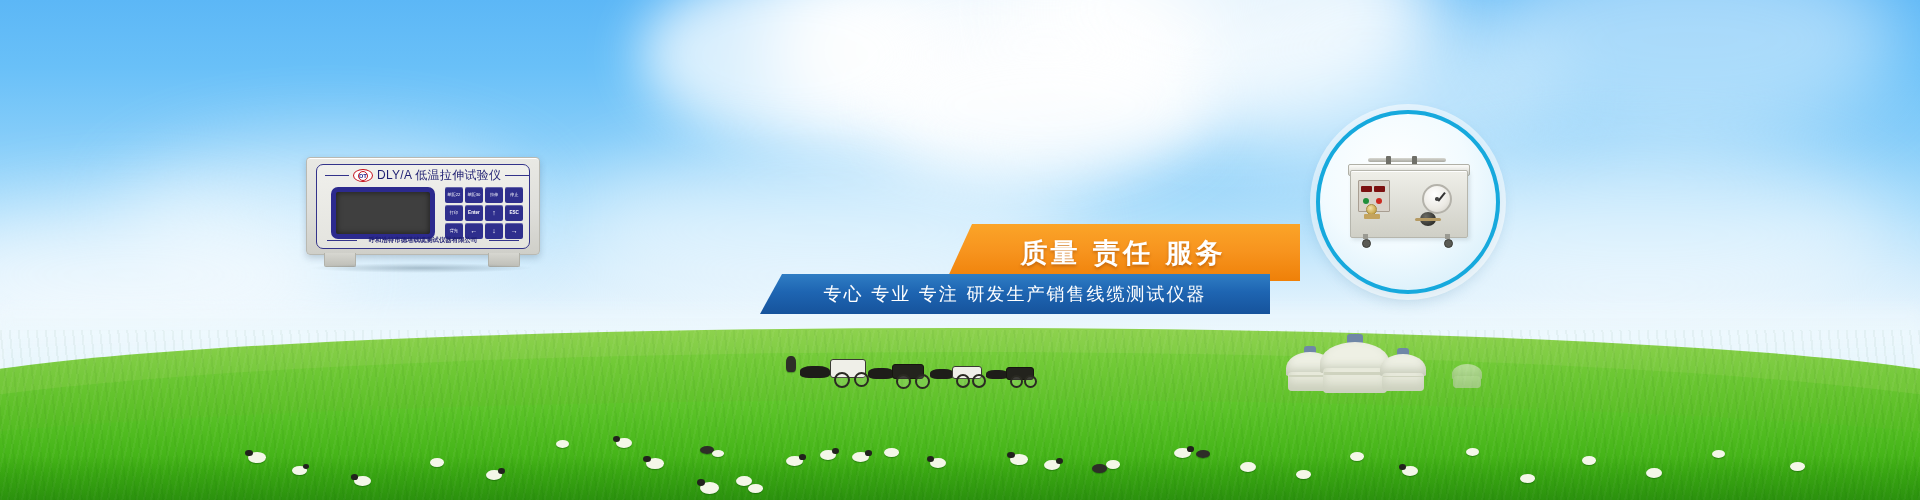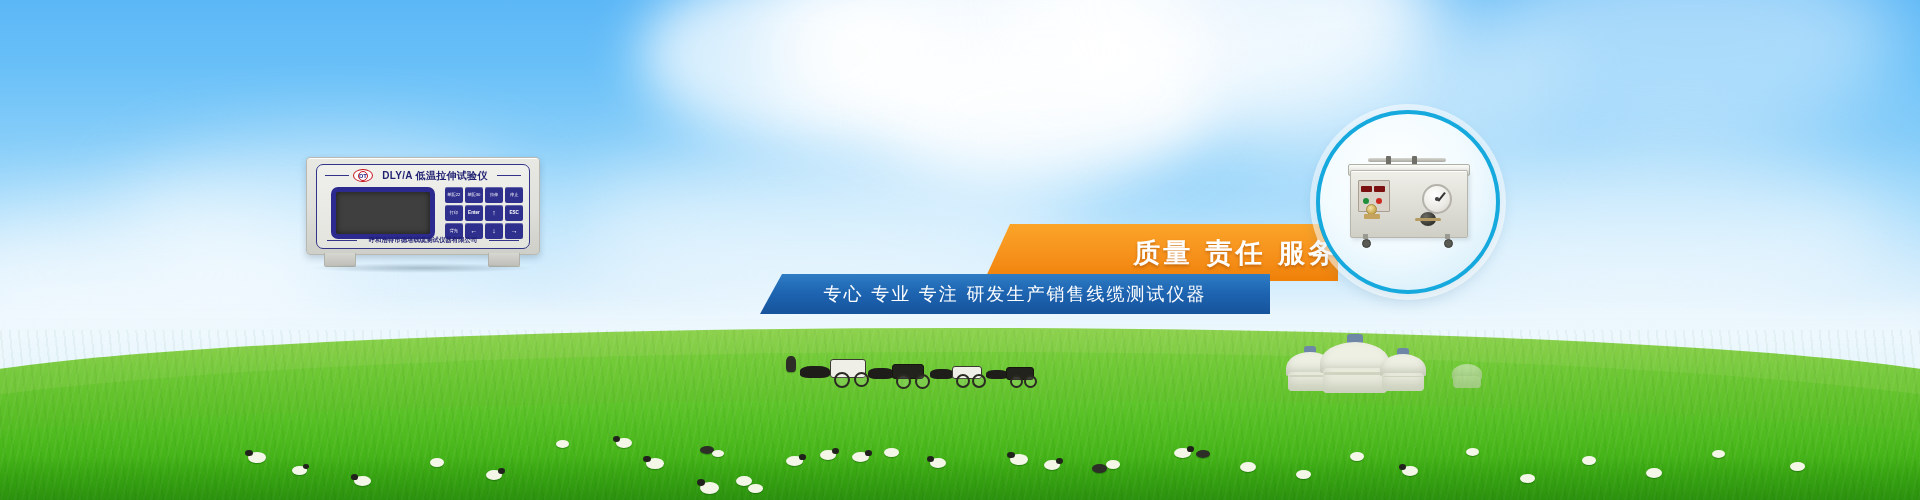--- a/index.html
+++ b/index.html
@@ -89,21 +89,21 @@
   .device .brandrow{position:absolute;left:8px;top:4px;width:196px;height:13px;display:flex;align-items:center;gap:4px;}
   .device .rule{flex:0 0 auto;height:1px;background:#33338a;}
   .device .rule.l{width:24px;}
   .device .rule.r{width:24px;}
   .device .logo{
     flex:0 0 auto;width:18px;height:11px;border:1.2px solid #c4121d;border-radius:50%;
     display:flex;align-items:center;justify-content:center;position:relative;background:#fff;
   }
   .device .logo .inner{width:8px;height:8px;border:1.1px solid #c4121d;border-radius:50%;display:flex;align-items:center;justify-content:center;}
   .device .logo .dt{font-size:6px;font-weight:bold;color:#2a2a8f;line-height:1;}
-  .device .model{flex:1 1 auto;text-align:center;font-size:10px;font-weight:bold;color:#1f1f72;letter-spacing:.3px;white-space:nowrap;}
+  .device .model{flex:1 1 auto;text-align:right;font-size:12px;font-weight:normal;color:#1f1f72;letter-spacing:.3px;white-space:nowrap;}
   .device .screen{
     position:absolute;left:14px;top:22px;width:104px;height:52px;
     background:#2c2a8e;border-radius:7px;padding:5px;box-sizing:border-box;
   }
   .device .screen .lcd{width:100%;height:100%;background:#3f3f3f;border-radius:2px;box-shadow:inset 0 0 6px rgba(0,0,0,.6);}
   .device .keypad{position:absolute;left:128px;top:22px;width:78px;height:52px;display:grid;grid-template-columns:repeat(4,1fr);grid-template-rows:repeat(3,1fr);gap:2.5px;}
   .device .key{
     background:#2f2f8d;border-radius:2px;color:#fff;
     display:flex;align-items:center;justify-content:center;text-align:center;
     font-size:4.2px;line-height:1.08;letter-spacing:0;box-shadow:inset 0 1px 0 rgba(255,255,255,.25);
@@ -119,24 +119,24 @@
   }
   .device .foot.l{left:18px;}
   .device .foot.r{right:18px;}
   .device .shadow{
     position:absolute;left:4px;top:106px;width:224px;height:10px;border-radius:50%;
     background:radial-gradient(ellipse at center, rgba(40,70,90,.30) 0%, rgba(40,70,90,0) 70%);
   }
 
   
   .slogan-orange{
-    position:absolute;left:984px;top:224px;width:354px;height:57px;
+    position:absolute;left:946px;top:224px;width:354px;height:57px;
     background:linear-gradient(180deg,#fba428 0%, #f7941e 48%, #ef8008 100%);
     clip-path:polygon(26px 0, 100% 0, 100% 100%, 0 100%);
-    display:flex;align-items:center;justify-content:flex-end;
+    display:flex;align-items:center;justify-content:center;
     box-shadow:0 2px 5px rgba(0,0,0,.14);
   }
   .slogan-orange .txt{
     color:#ffffff;font-size:27px;font-weight:bold;letter-spacing:3px;
     text-shadow:0 2px 3px rgba(140,60,0,.45);
     font-family:"DejaVu Sans","Liberation Sans",sans-serif;
   }
   .slogan-blue{
     position:absolute;left:760px;top:274px;width:510px;height:40px;
     background:linear-gradient(180deg,#2f7dc4 0%, #1e65b2 45%, #16539c 100%);

